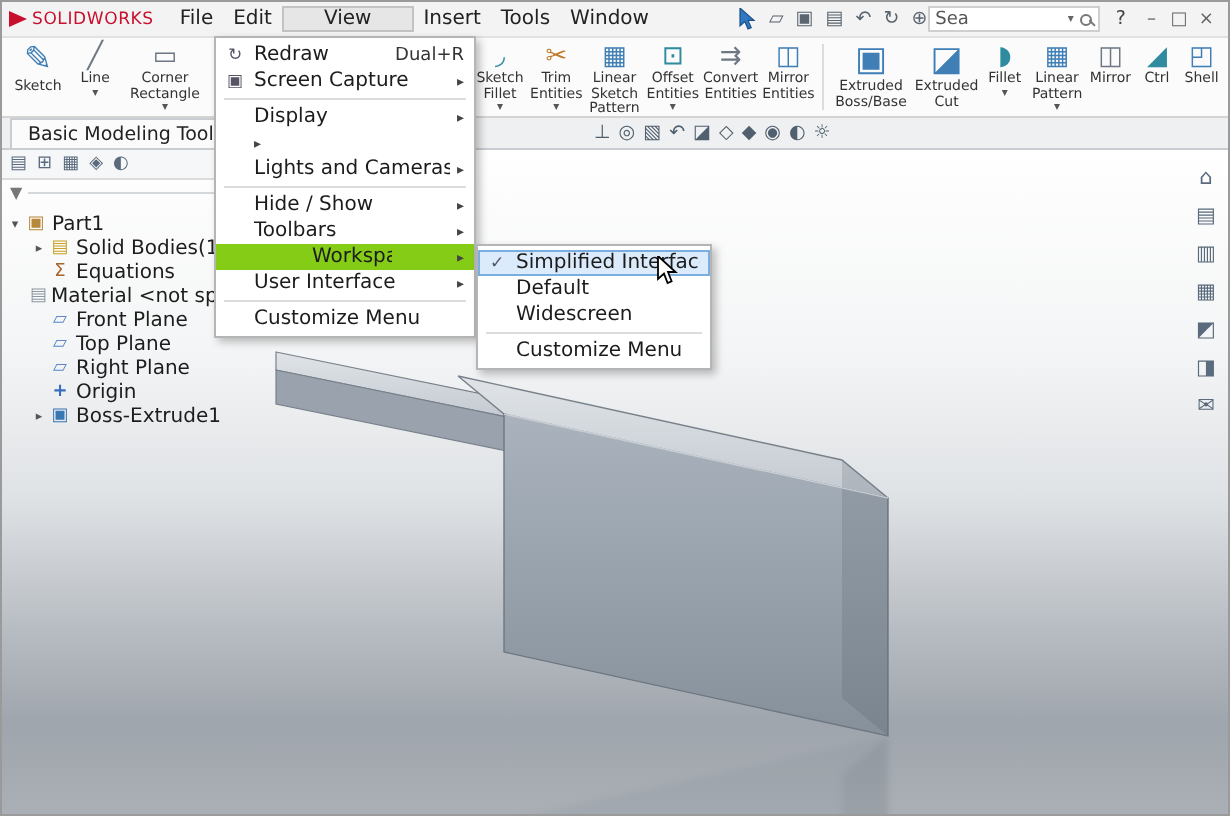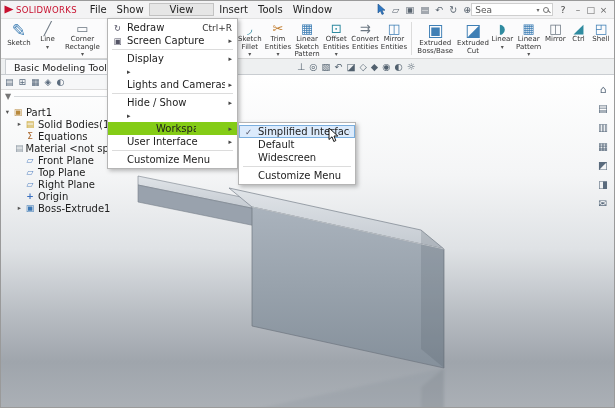--- a/index.html
+++ b/index.html
@@ -68,21 +68,21 @@
 </style>
 </head>
 <body>
 
 <div class="app">
 
   <div class="titlebar">
     <span class="logo-tri"></span>
     <span class="brand">SOLIDWORKS</span>
     <span class="mtop">File</span>
-    <span class="mtop">Show</span>
+    <span class="mtop">Edit</span>
     <span class="mtop active">View</span>
     <span class="mtop">Insert</span>
     <span class="mtop">Tools</span>
     <span class="mtop">Window</span>
     <div class="qa">
       <svg width="9" height="11">
           <path d="M1,0 L1,9 L3.4,6.8 L5,10.5 L6.6,9.8 L5,6.2 L8,6.2 Z" fill="#2f78c4" stroke="#1b4f86" stroke-width="0.6"></path>
         </svg>
       <span>▱</span>
       <span>▣</span>
@@ -157,21 +157,21 @@
     <div class="cmb lg" style="width:42px">
       <span class="ci c-blue">▣</span>
       <span class="cl">Extruded Boss/Base</span>
     </div>
     <div class="cmb lg" style="width:36px">
       <span class="ci c-blue">◪</span>
       <span class="cl">Extruded Cut</span>
     </div>
     <div class="cmb" style="width:24px">
       <span class="ci c-teal">◗</span>
-      <span class="cl">Linear</span>
+      <span class="cl">Fillet</span>
       <span class="caret">▾</span>
     </div>
     <div class="cmb" style="width:30px">
       <span class="ci c-blue">▦</span>
       <span class="cl">Linear Pattern</span>
       <span class="caret">▾</span>
     </div>
     <div class="cmb" style="width:25px">
       <span class="ci c-gray">◫</span>
       <span class="cl">Mirror</span>
@@ -305,21 +305,21 @@
       <span>◩</span>
       <span>◨</span>
       <span>✉</span>
     </div>
   </div>
 
   <div class="menu view-menu">
     <div class="mi">
       <span class="mi-ic">↻</span>
       <span class="mi-lb">Redraw</span>
-      <span class="mi-sc">Ctrl+R</span>
+      <span class="mi-sc">Dual+R</span>
     </div>
     <div class="mi">
       <span class="mi-ic">▣</span>
       <span class="mi-lb">Screen Capture</span>
       <span class="mi-ar">▸</span>
     </div>
     <div class="msep"></div>
     <div class="mi">
       <span class="mi-ic"></span>
       <span class="mi-lb">Display</span>
@@ -335,20 +335,21 @@
       <span class="mi-ar">▸</span>
     </div>
     <div class="msep"></div>
     <div class="mi">
       <span class="mi-ic"></span>
       <span class="mi-lb">Hide / Show</span>
       <span class="mi-ar">▸</span>
     </div>
     <div class="mi">
       <span class="mi-ic"></span>
+      <span class="mi-lb">Toolbars</span>
       <span class="mi-ar">▸</span>
     </div>
     <div class="mi hl">
       <span class="mi-ic"></span>
       <span class="mi-lb">Workspace</span>
       <span class="mi-ar">▸</span>
     </div>
     <div class="mi">
       <span class="mi-ic"></span>
       <span class="mi-lb">User Interface</span>

